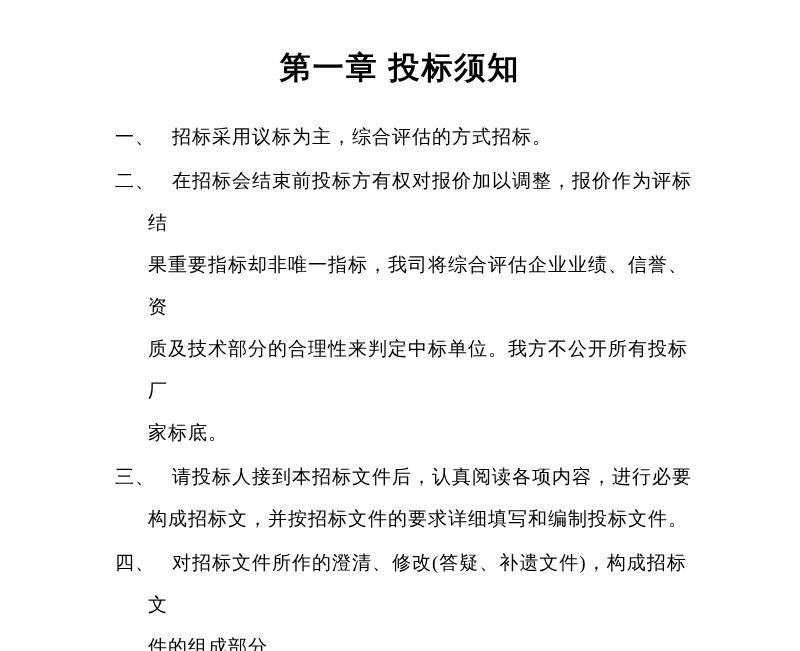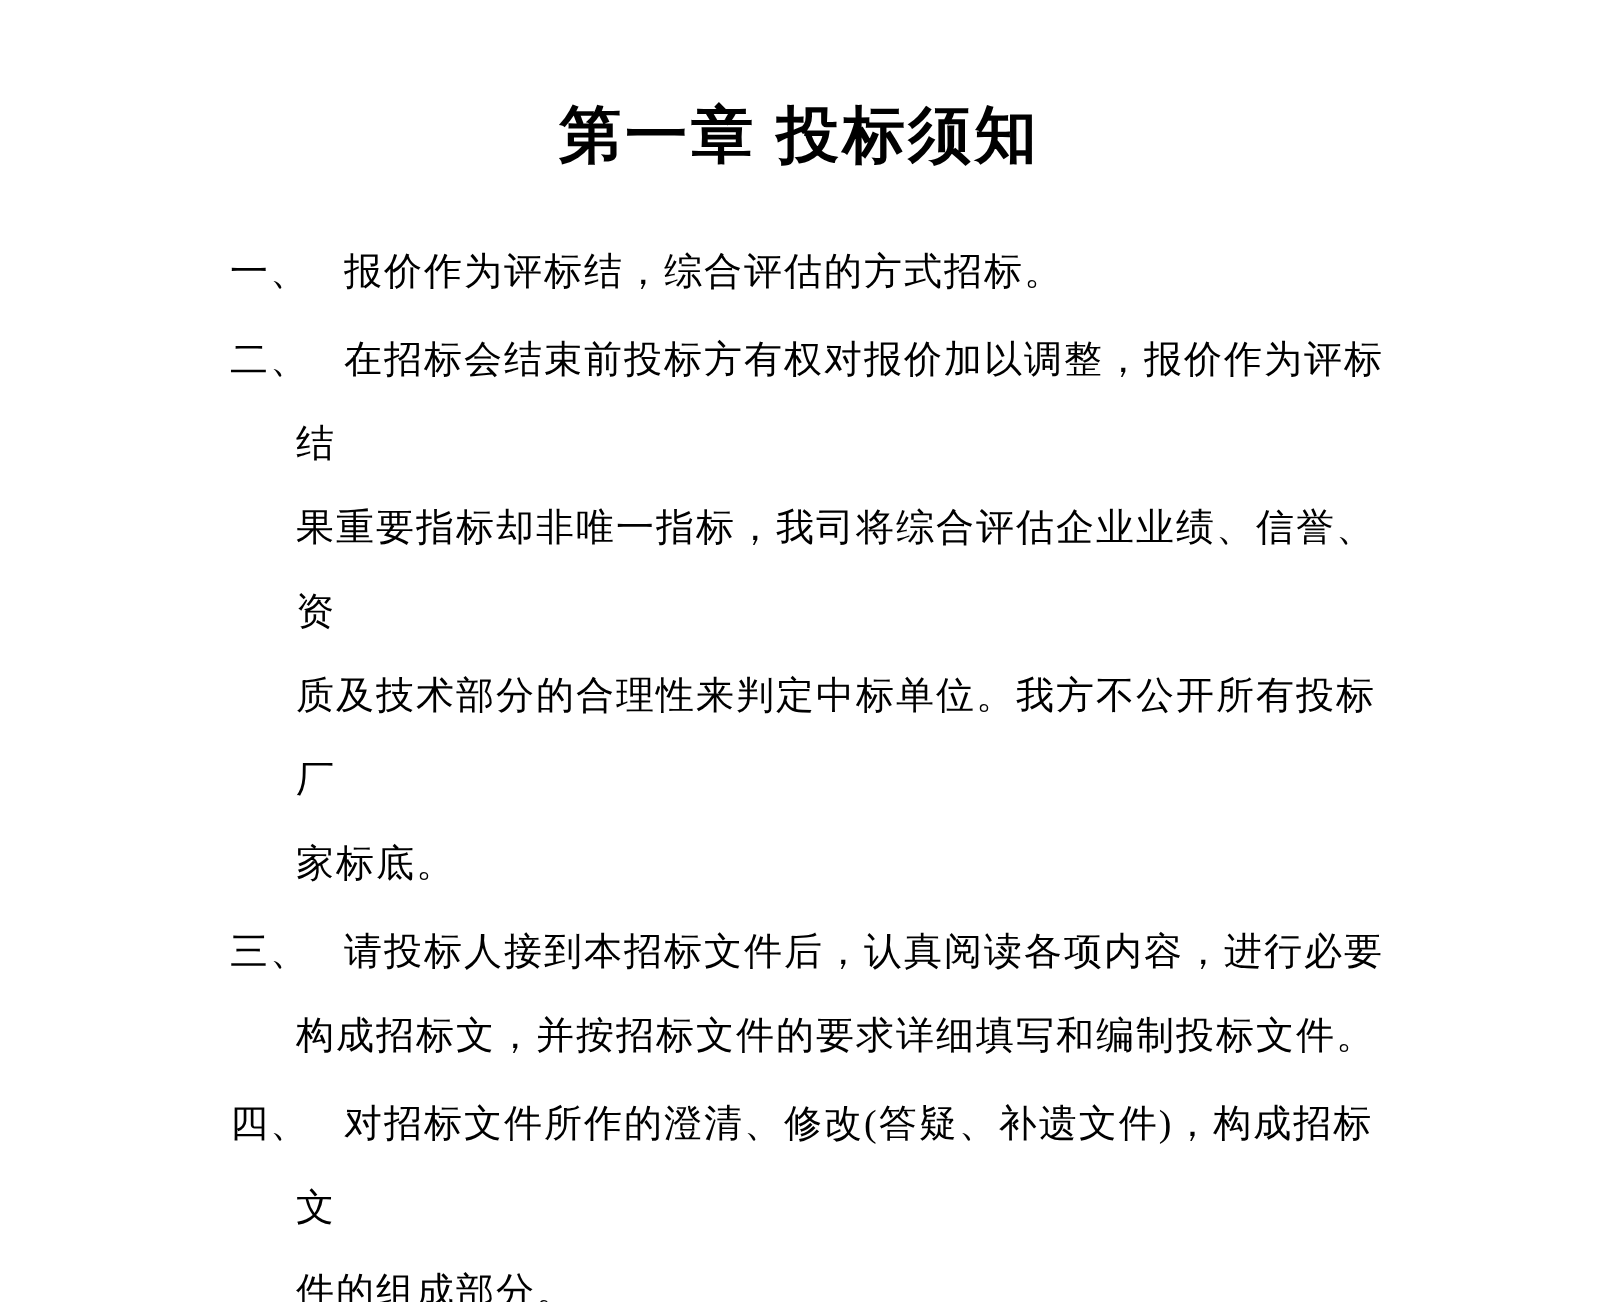--- a/index.html
+++ b/index.html
@@ -54,21 +54,21 @@
 </head>
 <body>
 
 <div class="page">
 
   <h1 class="doc-title">第一章 投标须知</h1>
 
   <div class="content">
 
     <div class="item">
-      <span class="num">一、</span><span class="txt">报价作为评标结，综合评估的方式招标。</span>
+      <span class="num">一、</span><span class="txt">招标采用议标为主，综合评估的方式招标。</span>
     </div>
 
     <div class="item">
       <span class="num">二、</span><span class="txt">在招标会结束前投标方有权对报价加以调整，报价作为评标结
 果重要指标却非唯一指标，我司将综合评估企业业绩、信誉、资
 质及技术部分的合理性来判定中标单位。我方不公开所有投标厂
 家标底。</span>
     </div>
 
     <div class="item">

